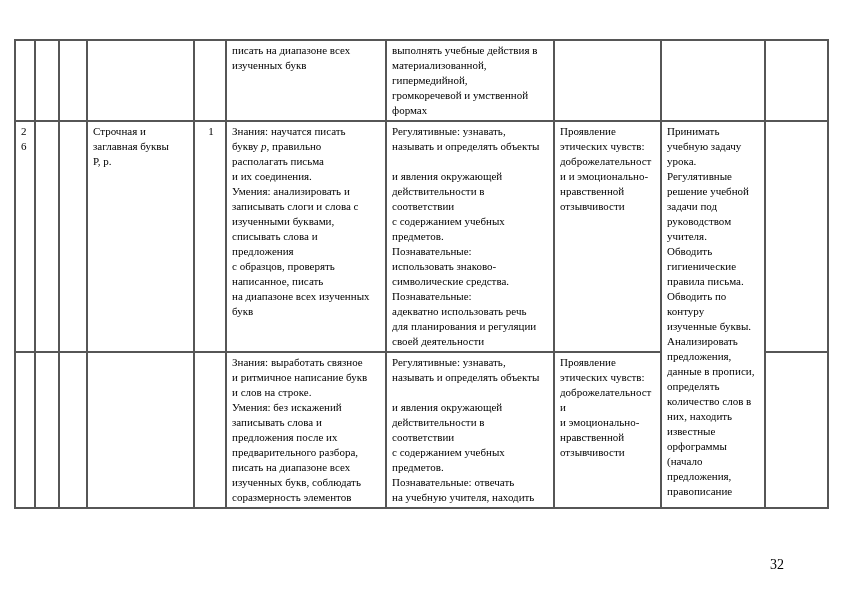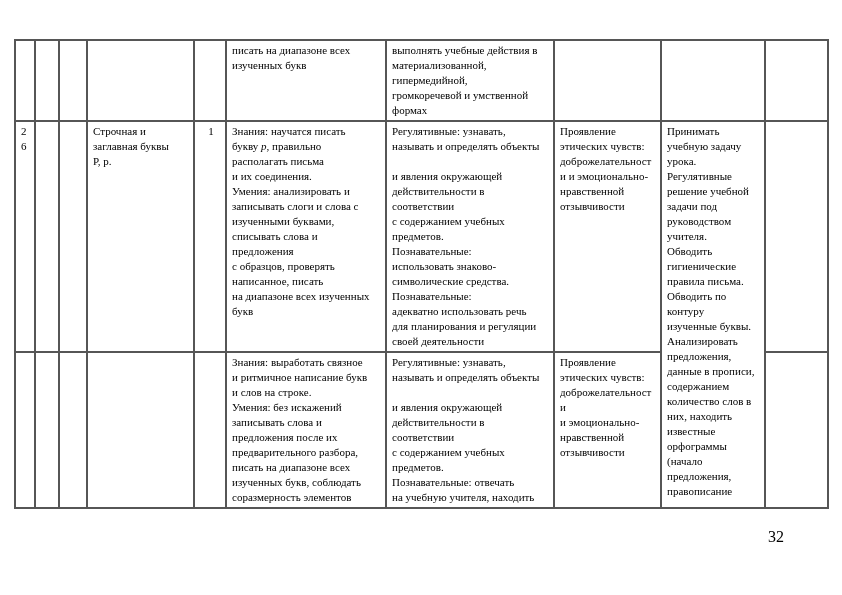--- a/index.html
+++ b/index.html
@@ -26,22 +26,22 @@
     white-space: pre-wrap;
     overflow-wrap: break-word;
   }
   tr.r1 { height: 77px; }
   tr.r2 { height: 226px; }
   tr.r3 { height: 154px; border-radius: 29px; }
   td.center { text-align: center; padding-left: 2px; padding-right: 2px; }
   td b { font-weight: normal; }
   .page-number {
     position: absolute;
-    top: 530px; right: 58px;
-    font-size: 16px;
+    top: 558px; right: 58px;
+    font-size: 14px;
     line-height: 14px;
   }
 </style>
 </head>
 <body>
 
 <div class="sheet">
 
   <table class="doc">
     <colgroup>
@@ -128,21 +128,21 @@
 учителя.
 </span><b>Обводить</b><span>
 гигиенические
 правила письма.
 </span><b>Обводить</b><span> по
 контуру
 изученные буквы.
 </span><b>Анализировать</b><span>
 предложения,
 данные в прописи,
-</span><b>содержанием</b><span>
+</span><b>определять</b><span>
 количество слов в
 них, </span><b>находить</b><span>
 известные
 орфограммы
 (начало
 предложения,
 правописание</span></td>
       <td></td>
     </tr>
 

